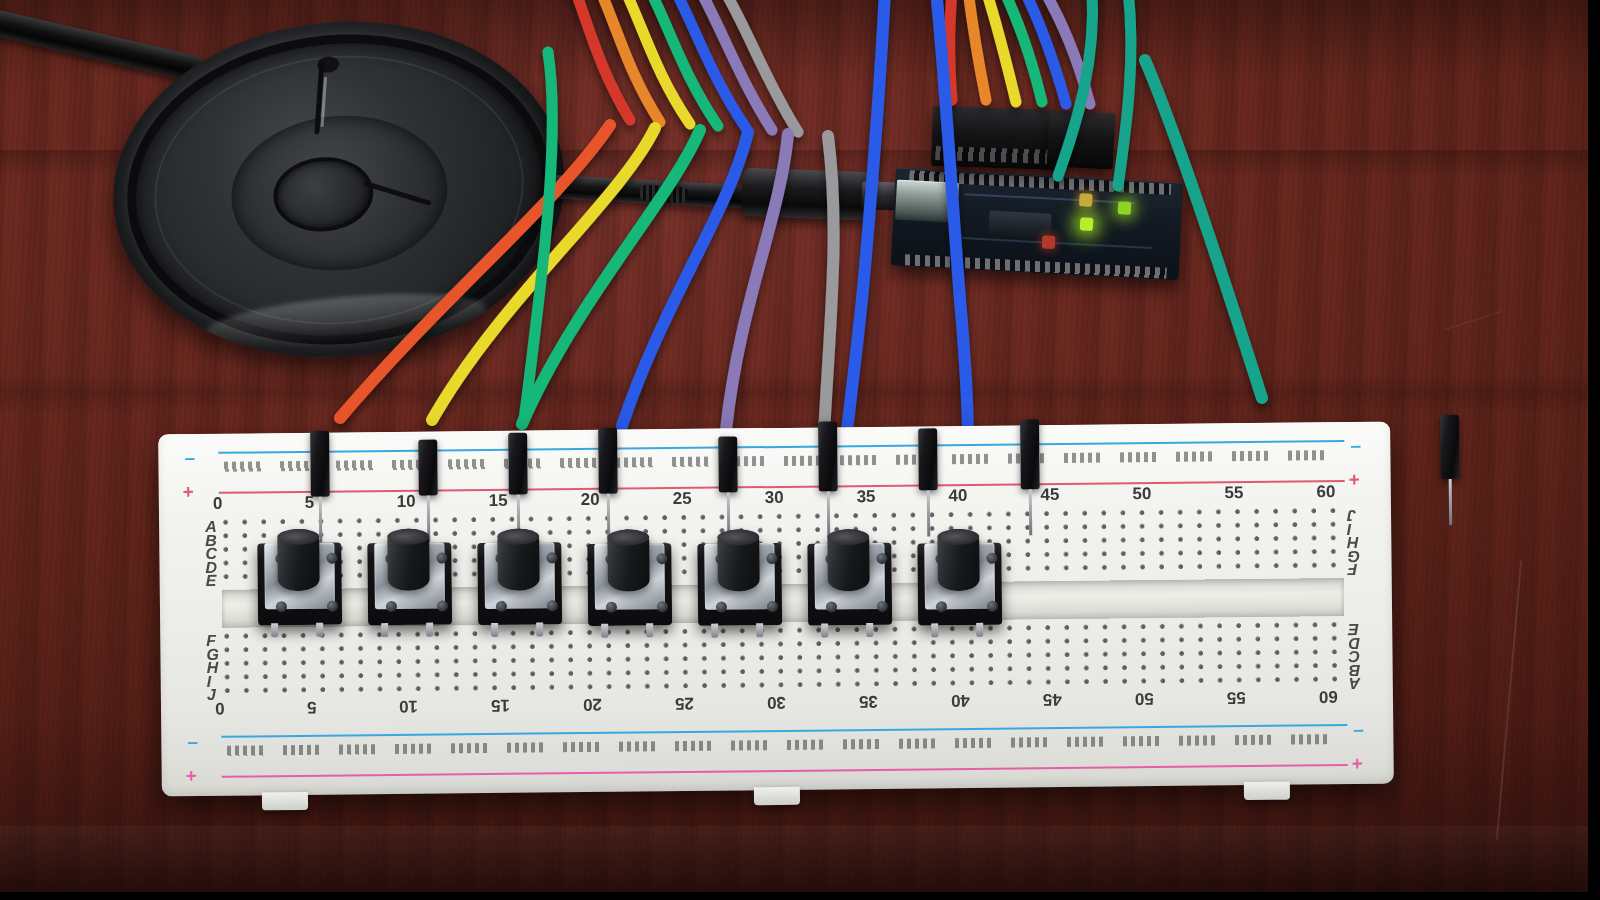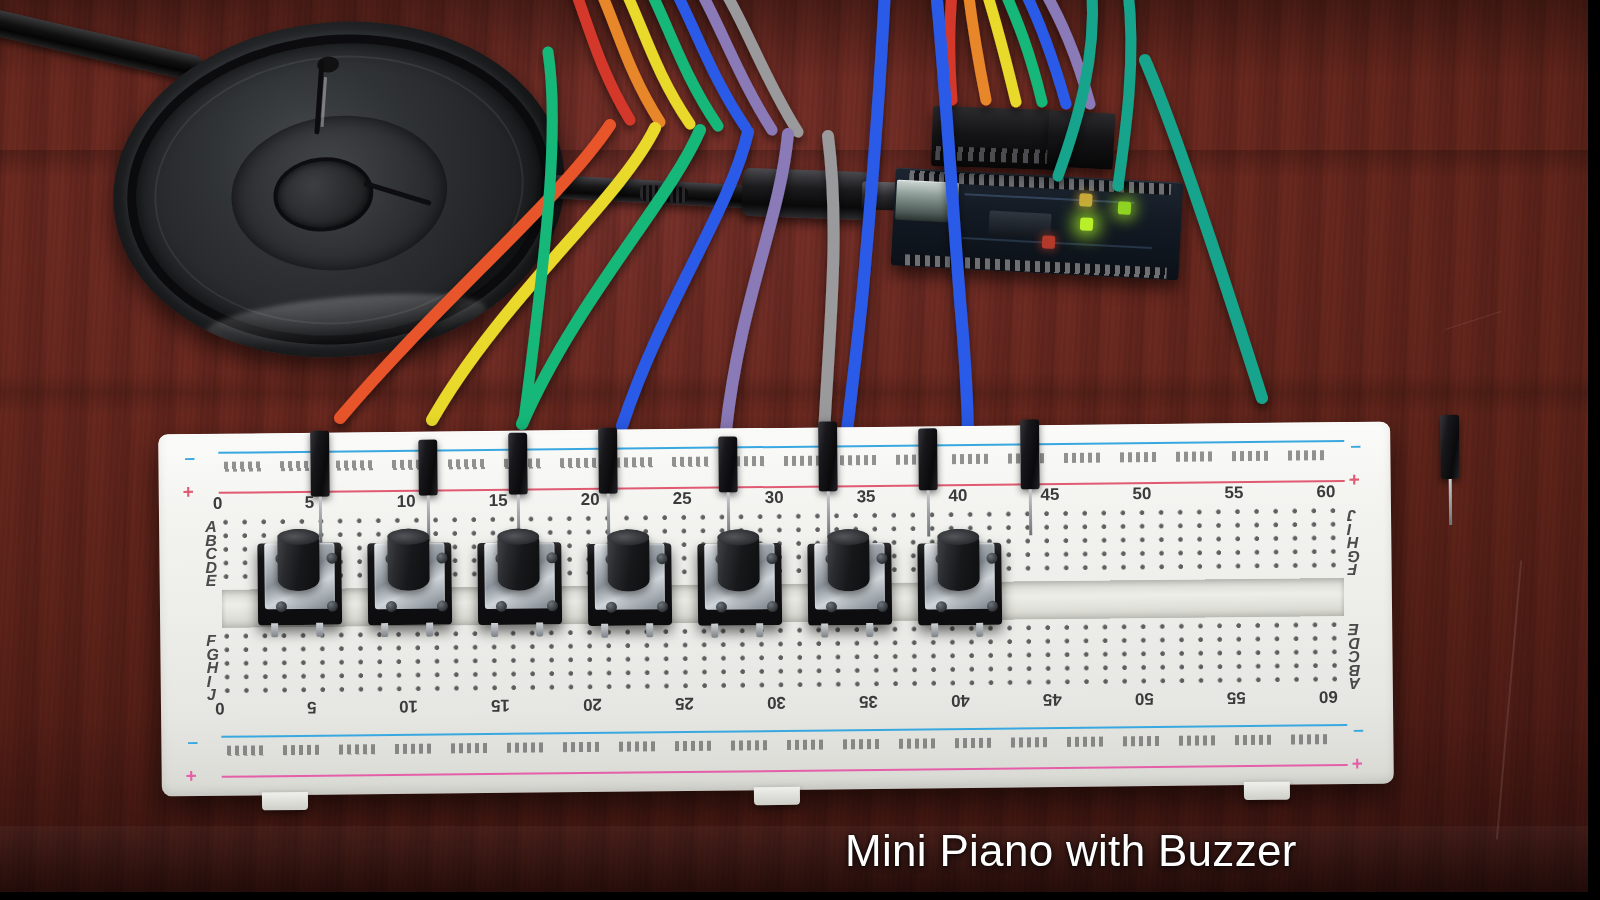--- a/index.html
+++ b/index.html
@@ -527,17 +527,16 @@
             <div class="tact-scr s3"></div>
             <div class="tact-scr s4"></div>
           </div>
           <div class="tact-cap"></div>
           <div class="tact-leg lg1"></div>
           <div class="tact-leg lg2"></div>
         </div>
       </div>
   </div>
 
-  <div id="caption">Mini Piano with Buzzer</div>
 
   <div id="lb-right"></div>
   <div id="lb-bot"></div>
 </div>
 
 </body></html>

